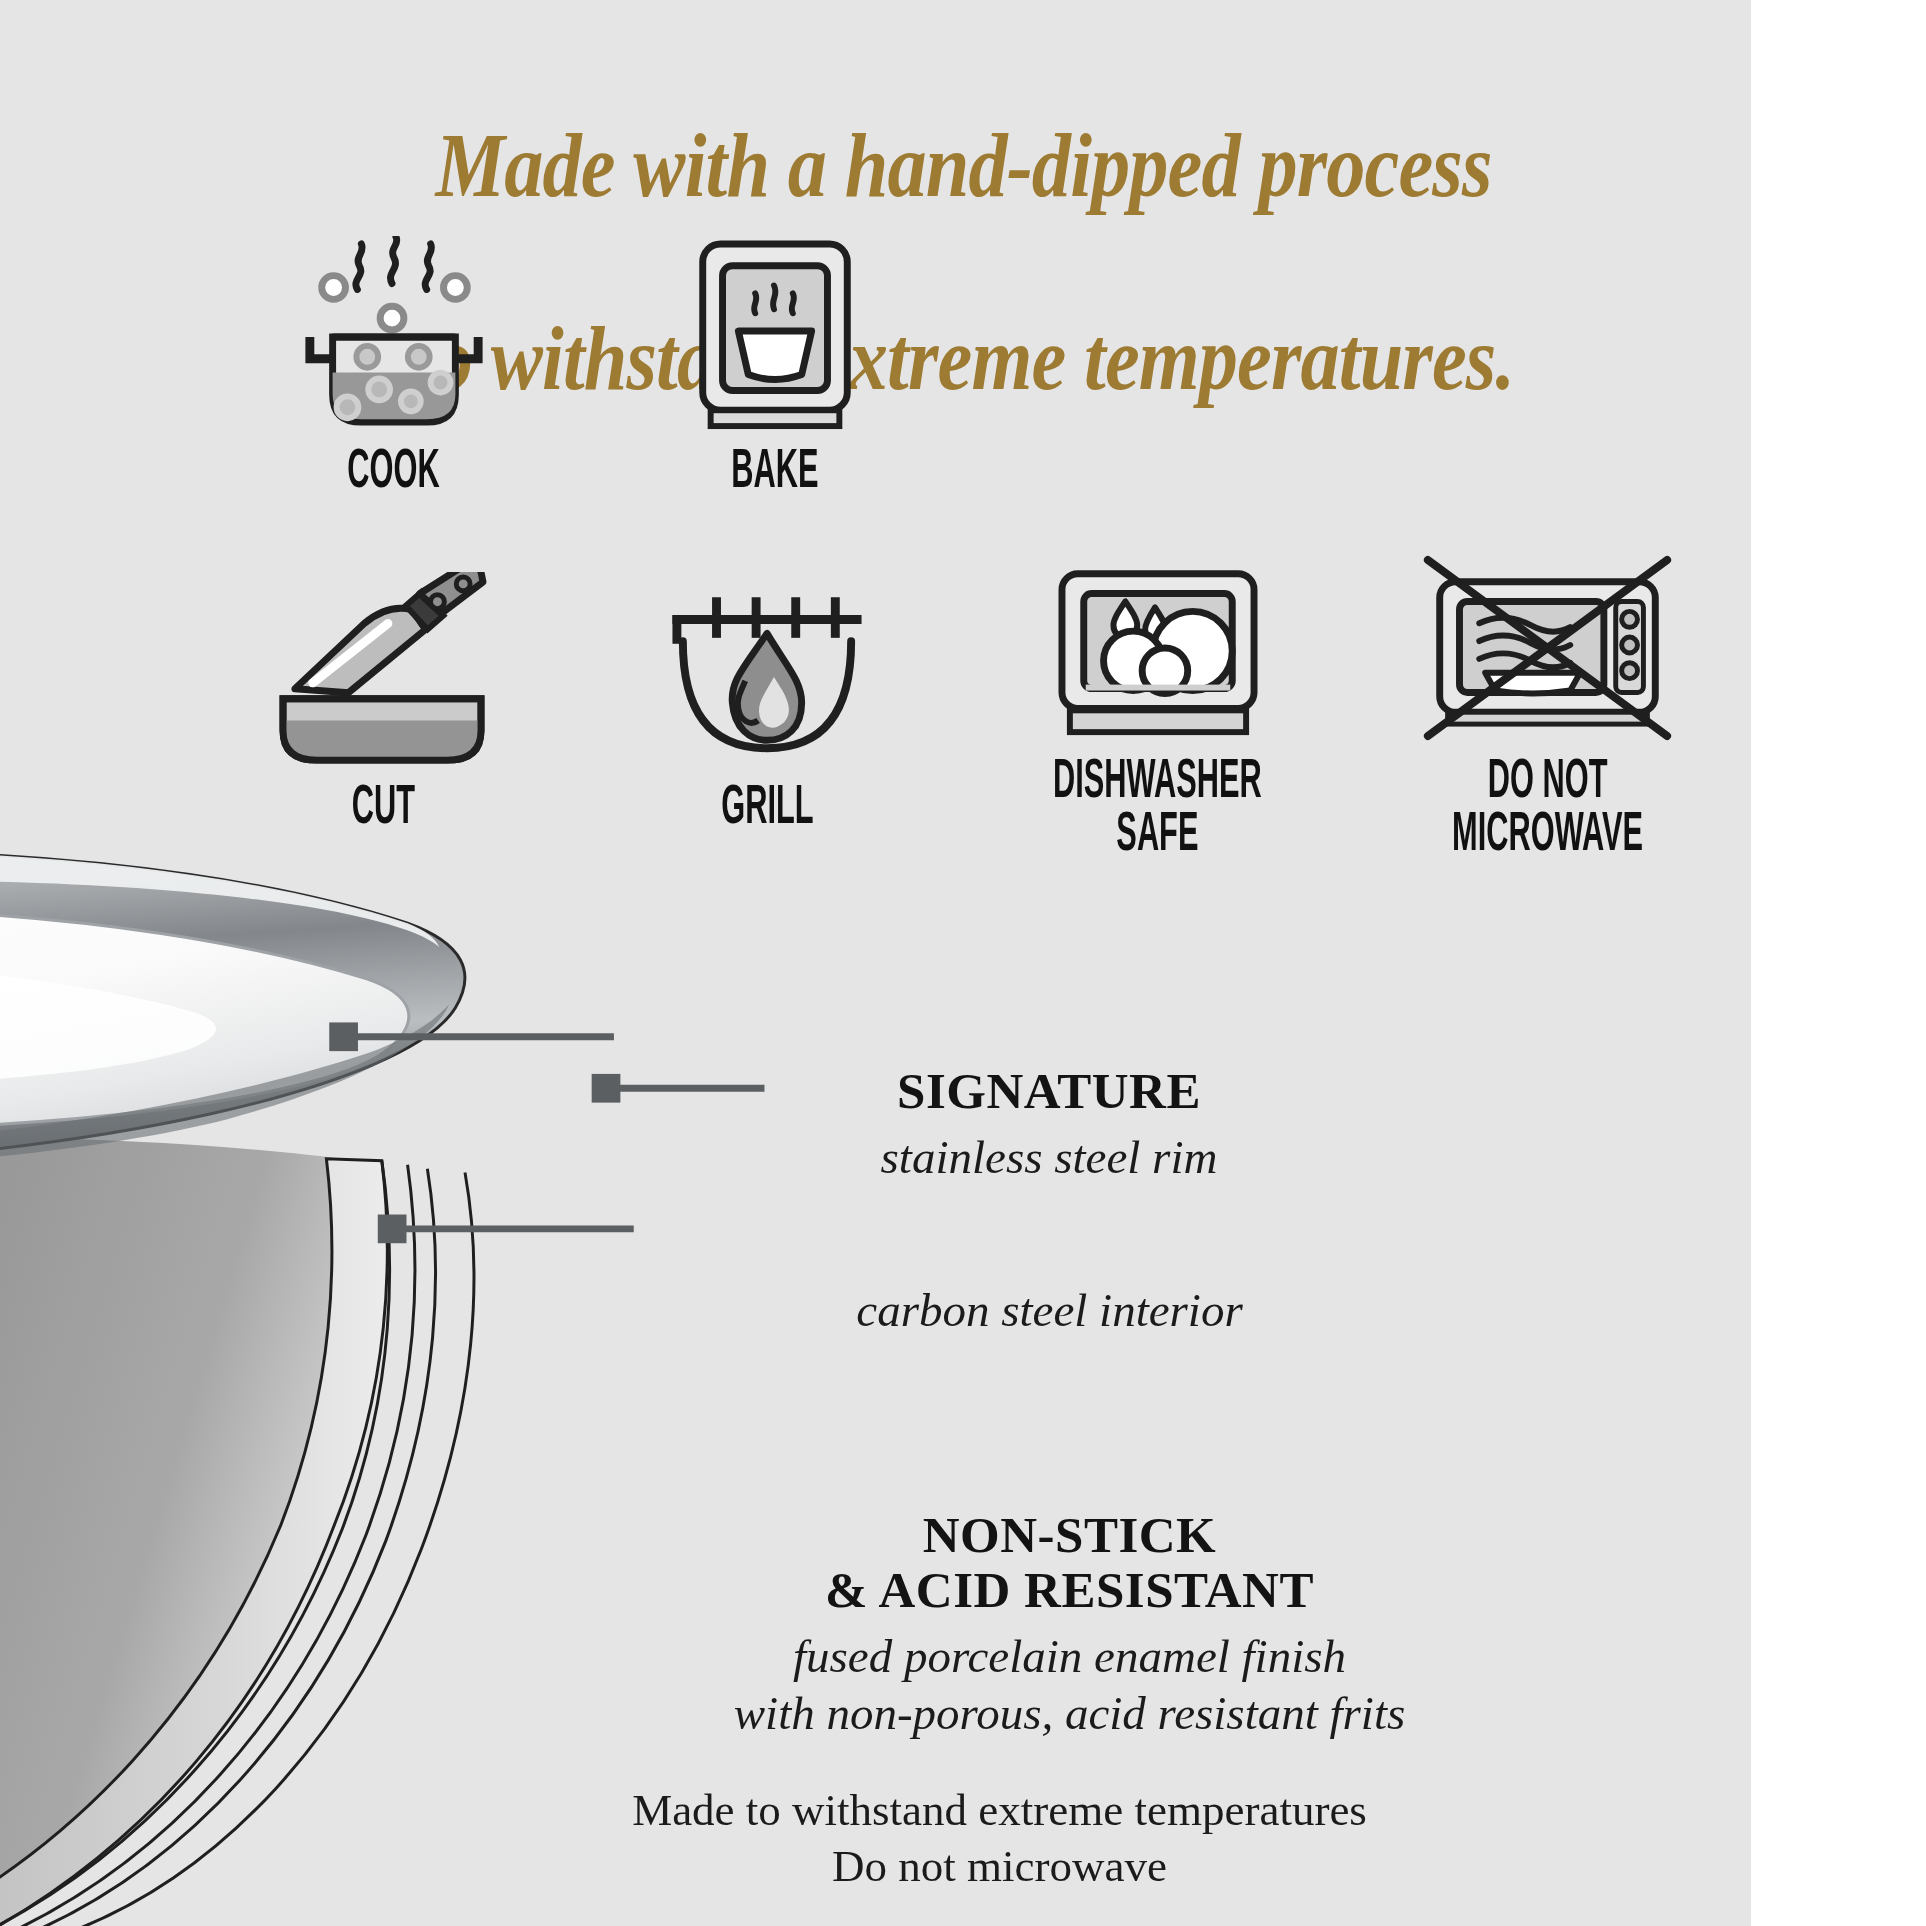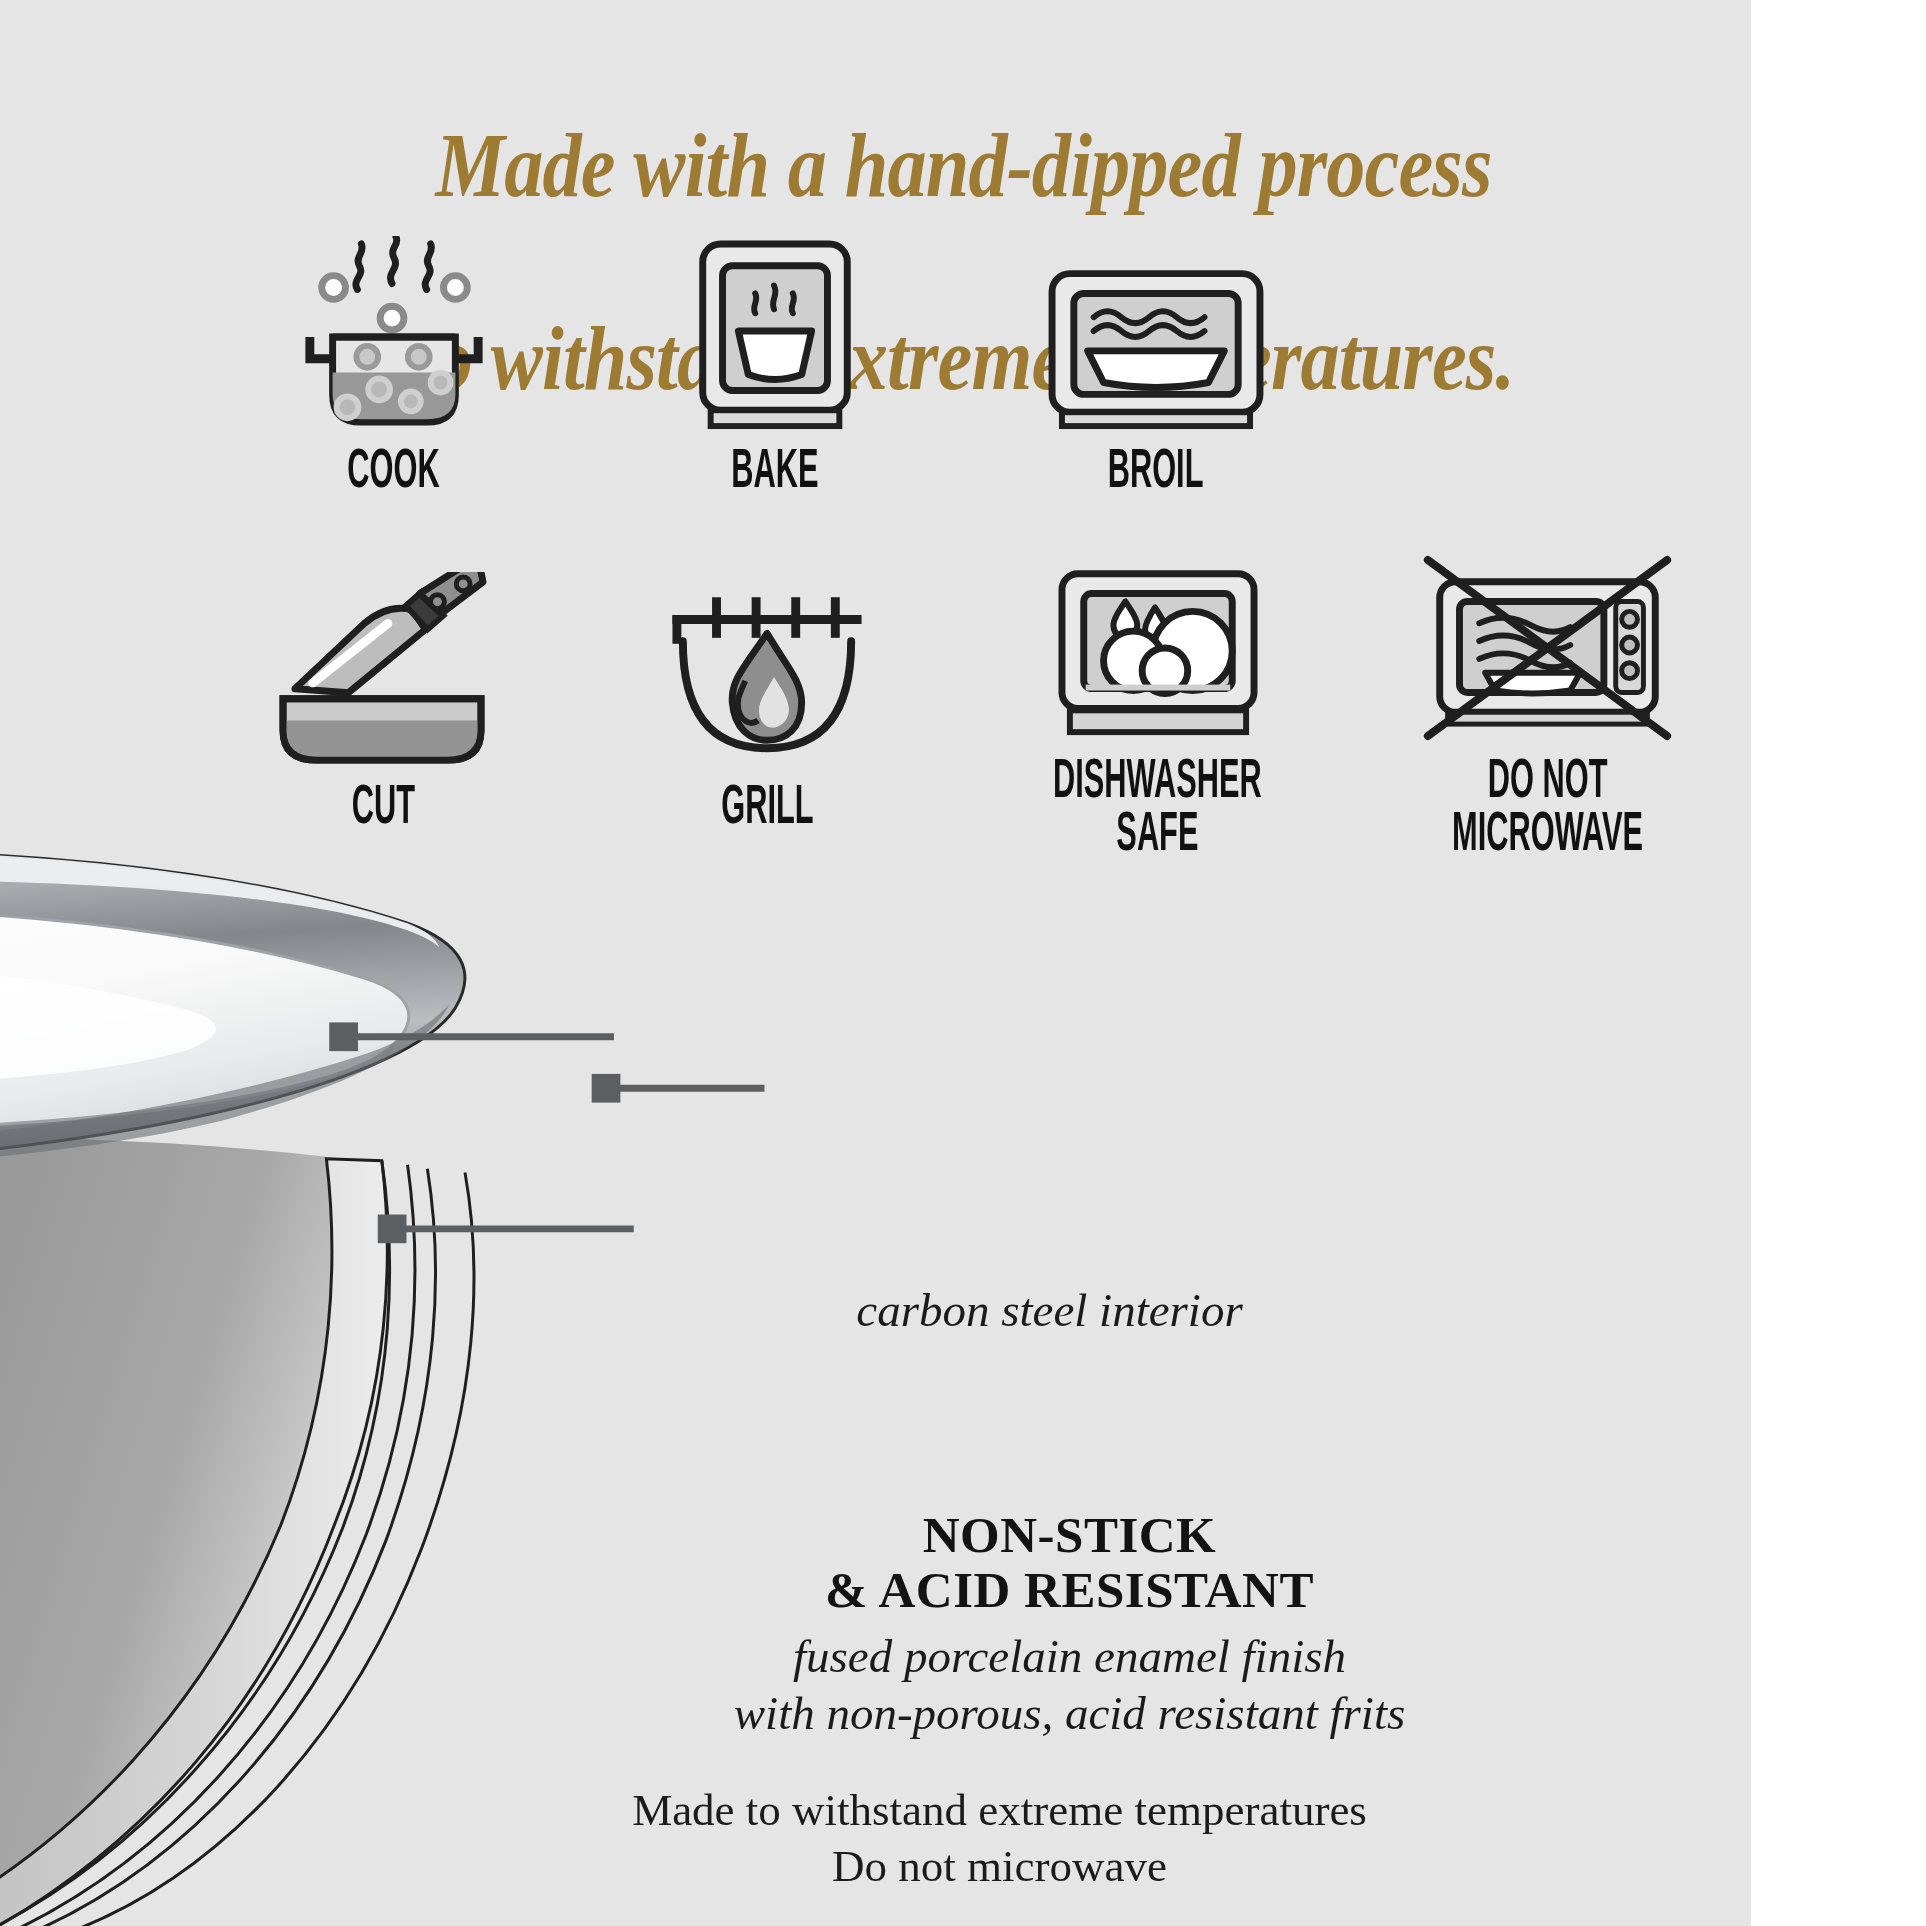--- a/index.html
+++ b/index.html
@@ -136,35 +136,20 @@
               <path d="M114 74 C110 64, 119 60, 114 50"></path>
               <path d="M133 78 C129 70, 137 66, 133 58"></path>
             </g>
             <path d="M78 96 L152 96 L142 140 Q115 150 88 140 Z" fill="#ffffff" stroke="#1f1f1f" stroke-width="7" stroke-linejoin="round"></path>
           </svg>
         </div>
         <div class="icon-label">BAKE</div>
       </div>
 
 
-      <div class="icon-cell">
-        <div class="icon-art">
-          <svg width="248" height="198" viewBox="0 0 250 200">
-            <rect x="20" y="38" width="210" height="140" rx="18" fill="#e9e9e9" stroke="#1f1f1f" stroke-width="7"></rect>
-            <rect x="42" y="58" width="166" height="102" rx="10" fill="#cfcfcf" stroke="#1f1f1f" stroke-width="7"></rect>
-            <rect x="30" y="178" width="190" height="14" fill="#dcdcdc" stroke="#1f1f1f" stroke-width="6"></rect>
-            <g fill="none" stroke="#1f1f1f" stroke-width="6" stroke-linecap="round">
-              <path d="M62 82 q14 -12 28 0 q14 12 28 0 q14 -12 28 0 q14 12 28 0"></path>
-              <path d="M62 96 q14 -12 28 0 q14 12 28 0 q14 -12 28 0 q14 12 28 0"></path>
-            </g>
-            <path d="M56 116 L194 116 L178 148 Q125 158 72 148 Z" fill="#ffffff" stroke="#1f1f1f" stroke-width="7" stroke-linejoin="round"></path>
-          </svg>
-        </div>
-        <div class="icon-label">BROIL</div>
-      </div>
     </div>
 
     <div class="icon-row icon-row2">
 
       <div class="icon-cell">
         <div class="icon-art tall">
           <svg width="228" height="198" viewBox="0 0 230 200">
 
             <path d="M26 118 L96 52 Q120 32 144 38 L158 58 L80 122 Z" fill="#bdbdbd" stroke="#1f1f1f" stroke-width="7" stroke-linejoin="round"></path>
             <path d="M44 112 L120 52" stroke="#ffffff" stroke-width="9" fill="none" stroke-linecap="round"></path>
@@ -354,20 +339,24 @@
       <path d="M612 1099 L772 1099" stroke-linecap="butt"></path>
 
       <rect x="336" y="1036" width="22" height="22"></rect>
       <path d="M347 1047 L620 1047" stroke-linecap="butt"></path>
 
       <rect x="385" y="1230" width="22" height="22"></rect>
       <path d="M396 1241 L640 1241" stroke-linecap="butt"></path>
     </g>
   </svg>
 
+  <div class="callout" id="callout-signature">
+    <div class="co-title">SIGNATURE</div>
+    <div class="co-sub">stainless steel rim</div>
+  </div>
 
   <div class="callout" id="callout-durable">
     <div class="co-sub">carbon steel interior</div>
   </div>
 
   <div class="callout" id="callout-nonstick">
     <div class="co-title">NON-STICK
 &amp; ACID RESISTANT</div>
     <div class="co-sub">fused porcelain enamel finish
 with non-porous, acid resistant frits</div>

